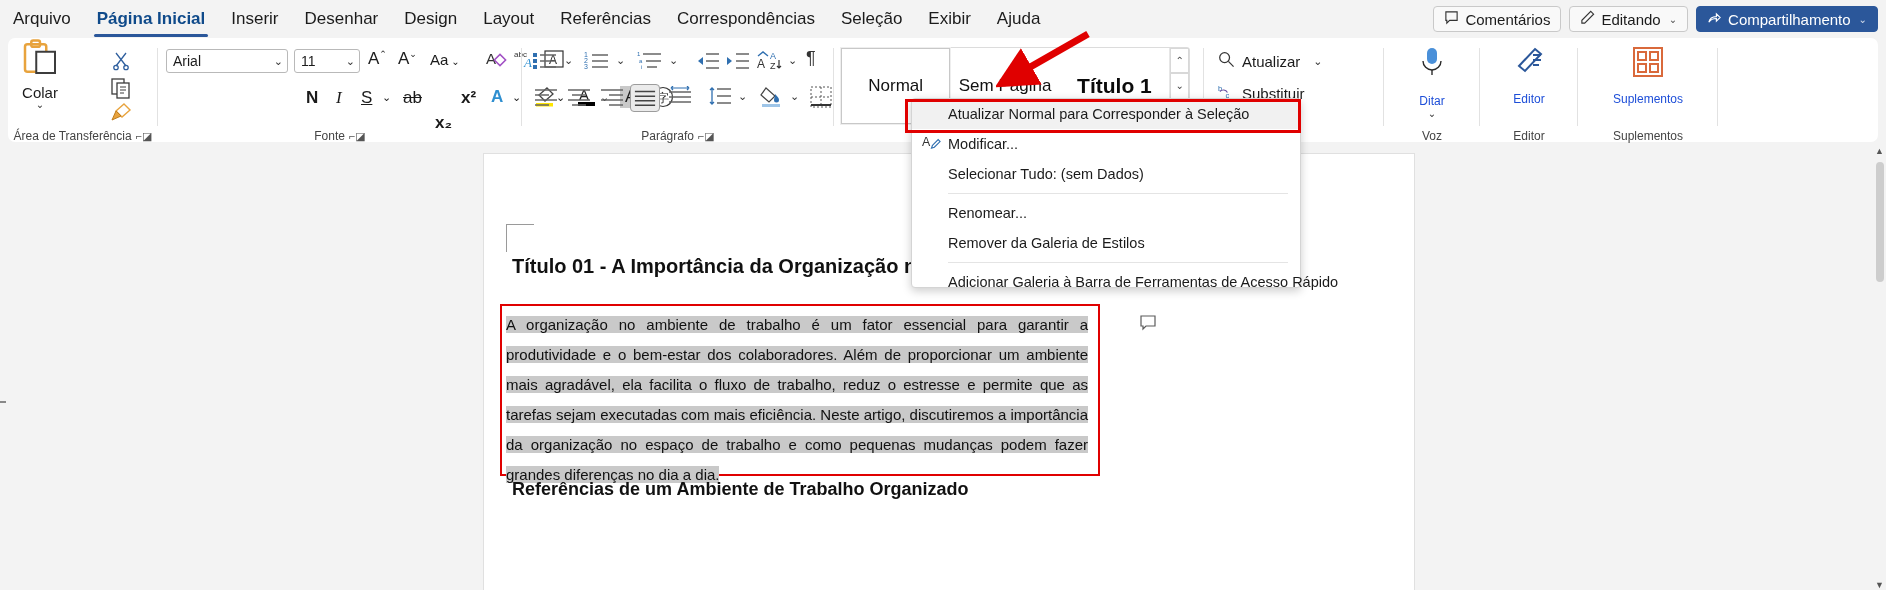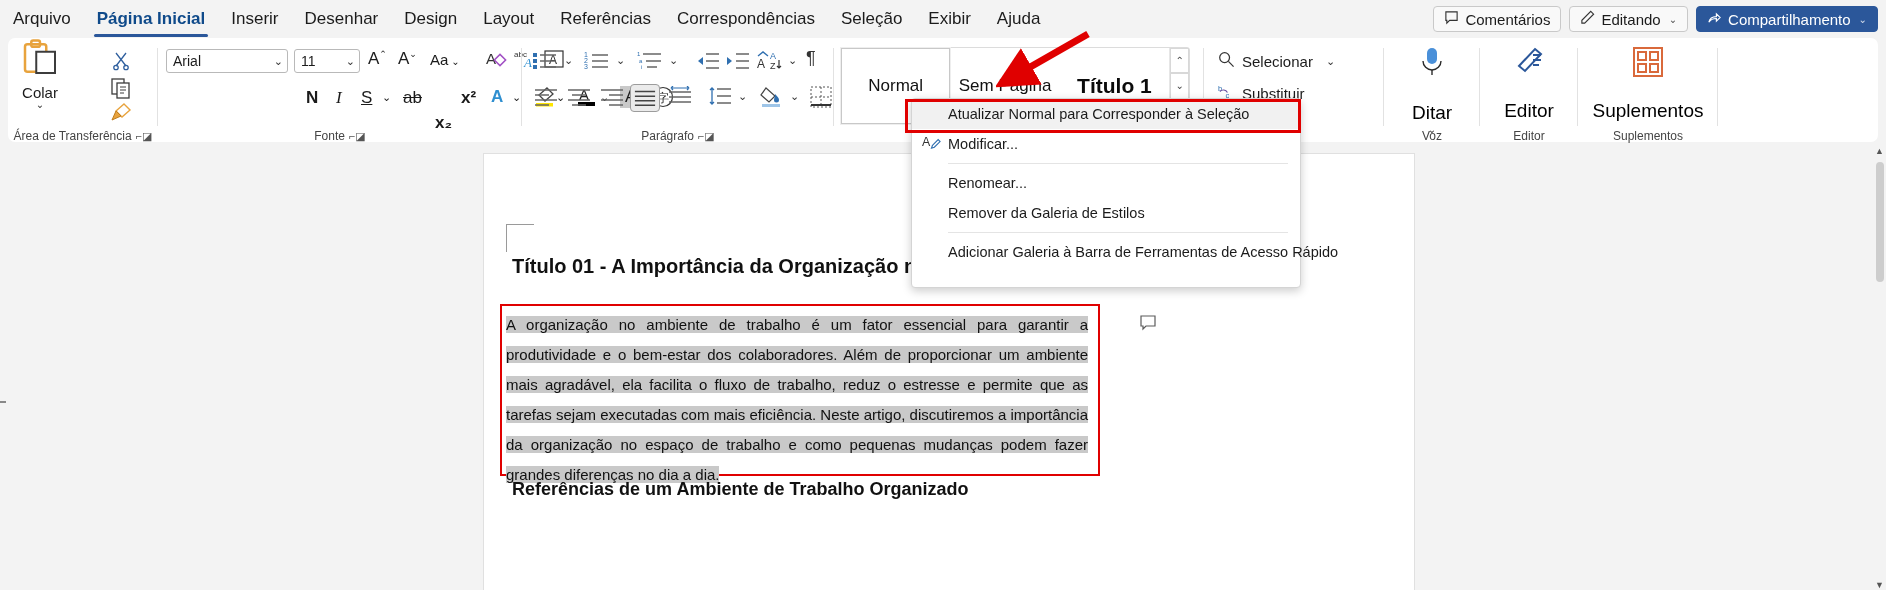--- a/index.html
+++ b/index.html
@@ -109,21 +109,21 @@
   
   #grp-edit { left:1196px; width:180px; }
   .editrow { position:absolute; left:14px; display:flex; align-items:center; gap:7px; font-size:15px; color:#1b1b1b; }
 
   
   #grp-voice { left:1376px; width:96px; }
   #grp-editor { left:1472px; width:98px; }
   #grp-add { left:1570px; width:140px; }
   .bigbtn { position:absolute; top:8px; left:50%; transform:translateX(-50%);
             width:88px; display:flex; flex-direction:column; align-items:center; }
-  .bigbtn .lbl { font-size:19px; color:#000000; margin-top:18px; white-space:nowrap;}
+  .bigbtn .lbl { font-size:12px; color:#1d4ed8; margin-top:10px; white-space:nowrap;}
   .bigbtn .cv { font-size:10px; color:#333; }
 
   
   #docarea {
     position:absolute; left:0; top:146px; width:1886px; height:444px;
     background:#f3f3f3; overflow:hidden;
   }
   #leftgutter { position:absolute; left:0; top:0; width:484px; height:444px; background:#f3f3f3; }
   #page {
     position:absolute; left:484px; top:8px; width:930px; height:436px;
@@ -468,21 +468,21 @@
   </div>
 
   <div class="grp" id="grp-edit">
     <div class="editrow" style="top:13px;">
       <span>
         <svg width="17" height="17" viewBox="0 0 18 18">
               <circle cx="7" cy="7" r="5.2" fill="none" stroke="#333" stroke-width="1.3"></circle>
               <path d="M11 11l5.5 5.5" stroke="#333" stroke-width="1.3"></path>
             </svg>
       </span>
-      <span>Selecionar</span>
+      <span>Atualizar</span>
       <span style="font-size:11px;color:#333;margin-left:6px;">⌄</span>
     </div>
     <div class="editrow" style="top:45px;">
       <span>
         <svg width="17" height="17" viewBox="0 0 18 18">
               <text x="0" y="8" font-size="8" fill="#2f6fb0" font-family="Liberation Sans">b</text>
               <text x="8" y="16" font-size="8" fill="#2f6fb0" font-family="Liberation Sans">c</text>
               <path d="M2 9a5 5 0 018 1" stroke="#6a4fa0" stroke-width="1.2" fill="none"></path>
             </svg>
       </span>
@@ -580,20 +580,23 @@
     <span class="u">Atualizar Normal para Corresponder à Seleção</span>
   </div>
   <div class="mi">
     <span id="modify-icon">
       <svg width="19" height="19" viewBox="0 0 20 20">
           <text x="0" y="14" font-size="13" fill="#333" font-family="Liberation Sans">A</text>
           <path d="M11 13l6-6 2 2-6 6-3 1z" fill="none" stroke="#2f6fb0" stroke-width="1.2"></path>
         </svg>
     </span>
     <span>Modificar...</span>
+  </div>
+  <div class="mi">
+    <span>Selecionar Tudo: (sem Dados)</span>
   </div>
   <div class="msep"></div>
   <div class="mi">
     <span>Renomear...</span>
   </div>
   <div class="mi">
     <span>Remover da Galeria de Estilos</span>
   </div>
   <div class="msep"></div>
   <div class="mi">

